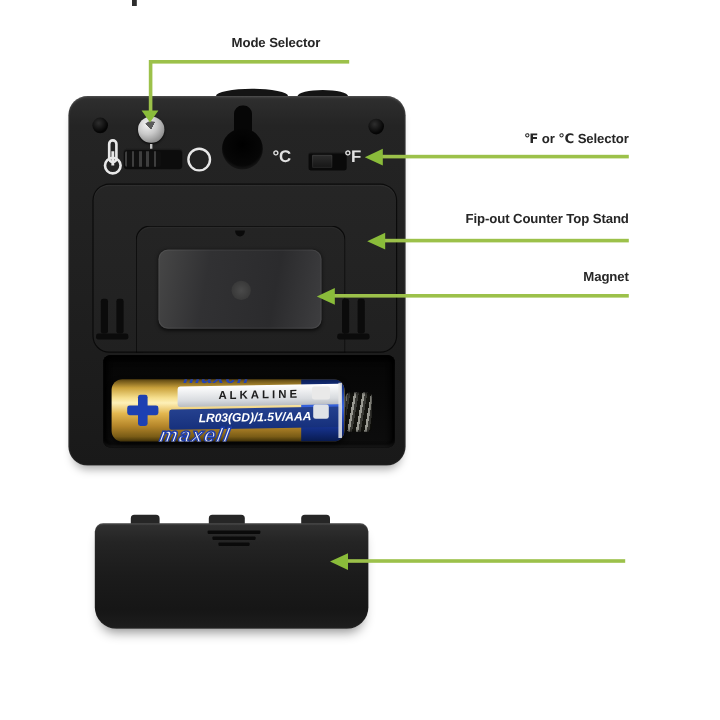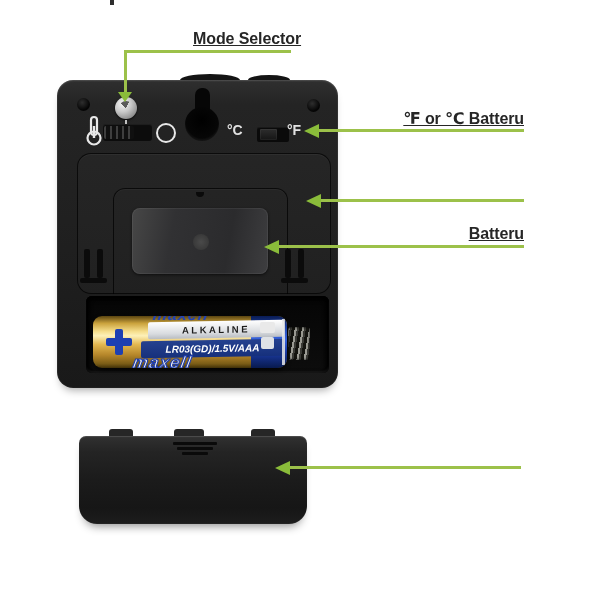--- a/index.html
+++ b/index.html
@@ -1,22 +1,22 @@
 <!DOCTYPE html>
 <html><head>
 <meta charset="utf-8">
 <style>
   html,body{margin:0;padding:0;background:#ffffff;}
   .scene{position:relative;width:600px;height:600px;background:#fff;overflow:hidden;
          font-family:"Liberation Sans","DejaVu Sans",sans-serif;}
   .abs{position:absolute;}
 
   
-  .callout-label{position:absolute;font-size:16px;font-weight:700;color:#262626;
-                 letter-spacing:-0.1px;white-space:nowrap;text-decoration:underline;}
+  .callout-label{position:absolute;font-size:11px;font-weight:700;color:#262626;
+                 letter-spacing:-0.1px;white-space:nowrap;}
   .cl-line{position:absolute;background:#9cc14a;}
   .arrow-left{position:absolute;width:0;height:0;border-top:7px solid transparent;
               border-bottom:7px solid transparent;border-right:15px solid #8abc3a;}
   .arrow-down{position:absolute;width:0;height:0;border-left:7px solid transparent;
               border-right:7px solid transparent;border-top:10px solid #8abc3a;}
 
   
   .bump{position:absolute;background:#141414;border-radius:50%;}
   .device{position:absolute;left:57px;top:80px;width:281px;height:308px;border-radius:16px;
           background:linear-gradient(180deg,#2f2f2f 0%,#242424 8%,#1f1f1f 55%,#191919 100%);
@@ -186,27 +186,28 @@
       <div class="grip" style="left:98px;top:11px;width:36px;"></div>
       <div class="grip" style="left:103px;top:16px;width:26px;"></div>
     </div>
   </div>
 
   <div class="callout-label" style="left:193px;top:30px;">Mode Selector</div>
   <div class="cl-line" style="left:125px;top:50px;width:166px;height:3px;"></div>
   <div class="cl-line" style="left:124px;top:50px;width:3px;height:43px;"></div>
   <div class="arrow-down" style="left:118px;top:92px;"></div>
 
-  <div class="callout-label" style="right:76px;top:109px;">℉ or ℃ Batteru</div>
+  <div class="callout-label" style="right:76px;top:109px;">℉ or ℃ Selector</div>
   <div class="cl-line" style="left:318px;top:129px;width:206px;height:3px;"></div>
   <div class="arrow-left" style="left:304px;top:124px;"></div>
 
+  <div class="callout-label" style="right:76px;top:177px;">Fip-out Counter Top Stand</div>
   <div class="cl-line" style="left:320px;top:199px;width:204px;height:3px;"></div>
   <div class="arrow-left" style="left:306px;top:194px;"></div>
 
-  <div class="callout-label" style="right:76px;top:225px;">Batteru</div>
+  <div class="callout-label" style="right:76px;top:225px;">Magnet</div>
   <div class="cl-line" style="left:278px;top:245px;width:246px;height:3px;"></div>
   <div class="arrow-left" style="left:264px;top:240px;"></div>
 
   <div class="cl-line" style="left:289px;top:466px;width:232px;height:3px;"></div>
   <div class="arrow-left" style="left:275px;top:461px;"></div>
 
 </div>
 
 </body></html>

